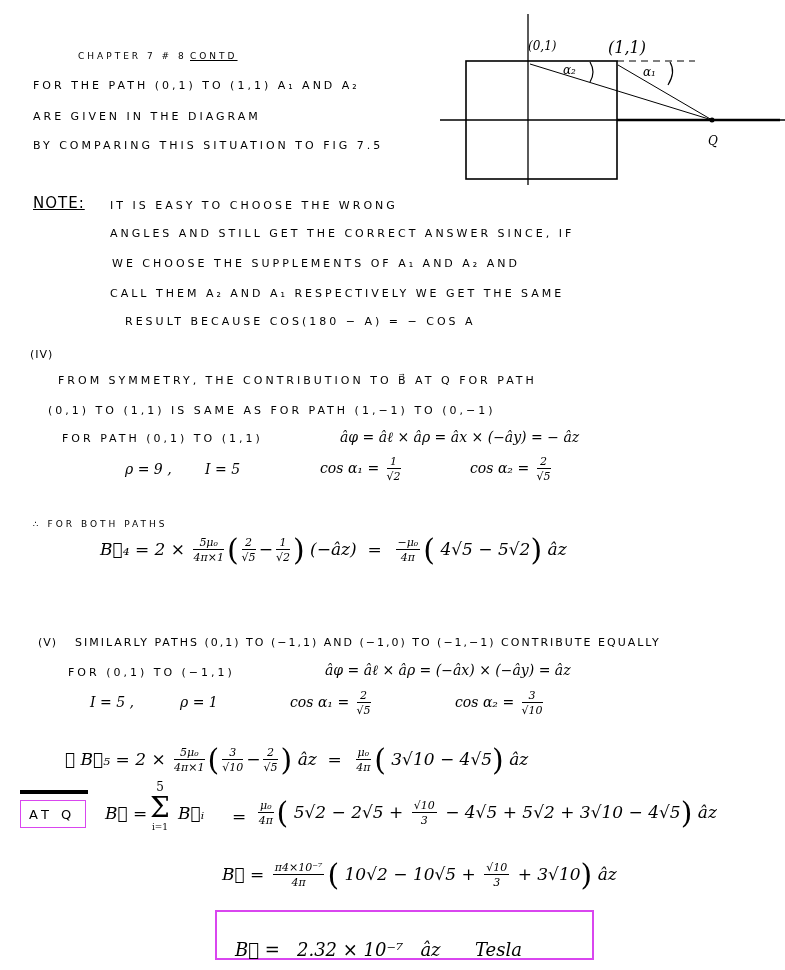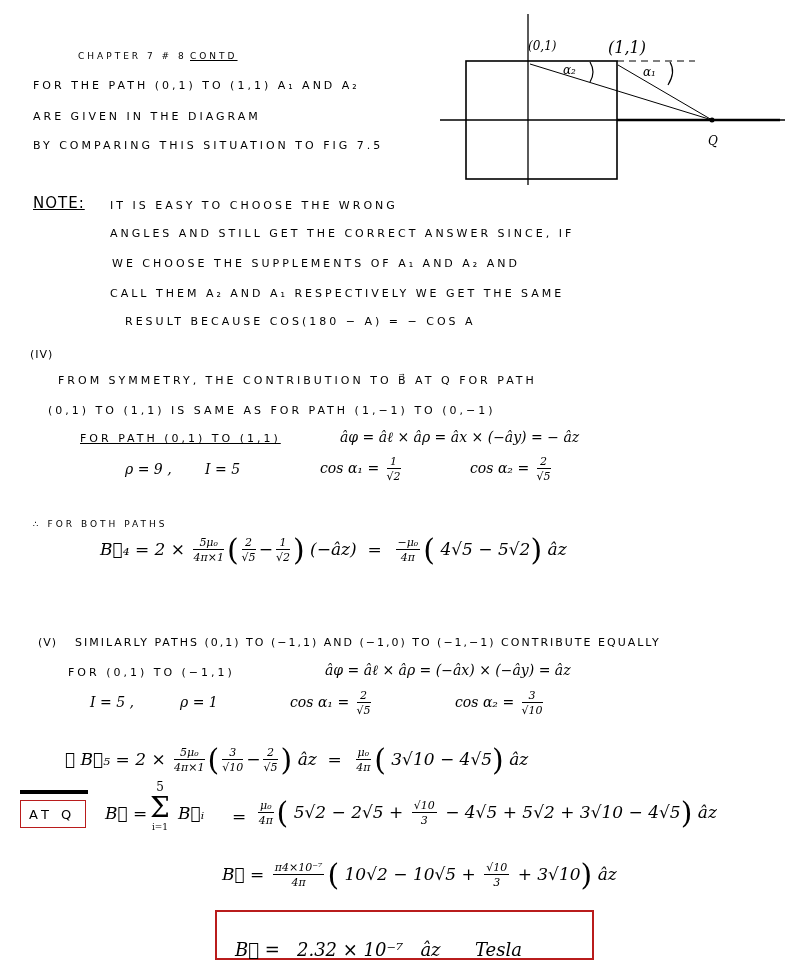--- a/index.html
+++ b/index.html
@@ -7,21 +7,21 @@
          font-family:"DejaVu Sans", sans-serif; color:#000; }
   .hw { position:absolute; font-family:"DejaVu Sans", sans-serif; font-size:11px;
         letter-spacing:3px; white-space:nowrap; text-transform:uppercase; line-height:1; }
   .math { position:absolute; font-family:"DejaVu Serif", serif; font-size:14px;
           white-space:nowrap; line-height:1; font-style:italic; }
   .big { font-size:17px; }
   .frac { display:inline-block; vertical-align:middle; text-align:center; margin:0 3px; }
   .frac .num { display:block; border-bottom:1px solid #000; padding:0 2px 1px; font-size:11px; }
   .frac .den { display:block; padding-top:2px; font-size:11px; }
   .paren { font-size:30px; font-style:normal; vertical-align:middle; }
-  .box { position:absolute; border:2px solid #b91c1c; }
+  .box { position:absolute; border:2px solid #d946ef; }
   svg { position:absolute; left:0; top:0; }
 </style>
 </head>
 <body>
 
 <div class="hw" style="left:33px;top:52px;font-size:9px;padding-left:45px;">Chapter 7 # 8</div>
 <div class="hw" style="left:190px;top:52px;font-size:9px;text-decoration:underline;">Contd</div>
 
 <div class="hw" style="left:33px;top:80px;">For the path (0,1) to (1,1)   α₁ and α₂</div>
 <div class="hw" style="left:33px;top:111px;">are given in the diagram</div>
@@ -50,21 +50,21 @@
 <div class="hw" style="left:33px;top:196px;font-size:15px;text-decoration:underline;letter-spacing:1px;">Note:</div>
 <div class="hw" style="left:110px;top:200px;">It is easy to choose the wrong</div>
 <div class="hw" style="left:110px;top:228px;">angles and still get the correct answer since, if</div>
 <div class="hw" style="left:112px;top:258px;">we choose the supplements of α₁ and α₂ and</div>
 <div class="hw" style="left:110px;top:288px;">call them α₂ and α₁ respectively we get the same</div>
 <div class="hw" style="left:125px;top:316px;">result because   cos(180 − α) = − cos α</div>
 
 <div class="hw" style="left:30px;top:349px;letter-spacing:1px;">(iv)</div>
 <div class="hw" style="left:58px;top:375px;">From symmetry, the contribution to B⃗ at Q for path</div>
 <div class="hw" style="left:48px;top:405px;">(0,1) to (1,1)   is same as for path (1,−1) to (0,−1)</div>
-<div class="hw" style="left:80px;top:433px;text-decoration:underline;">For path (0,1) to (1,1)</div>
+<div class="hw" style="left:62px;top:433px;">For path (0,1) to (1,1)</div>
 <div class="math" style="left:340px;top:430px;">âφ = âℓ × âρ = âx × (−ây) = − âz</div>
 
 <div class="math" style="left:125px;top:462px;">ρ = 9 ,</div>
 <div class="math" style="left:205px;top:462px;">I = 5</div>
 <div class="math" style="left:320px;top:456px;">
   <span>cos α₁ =</span>
   <span class="frac"><span class="num">1</span><span class="den">√2</span></span>
 </div>
 <div class="math" style="left:470px;top:456px;">
   <span>cos α₂ =</span>

